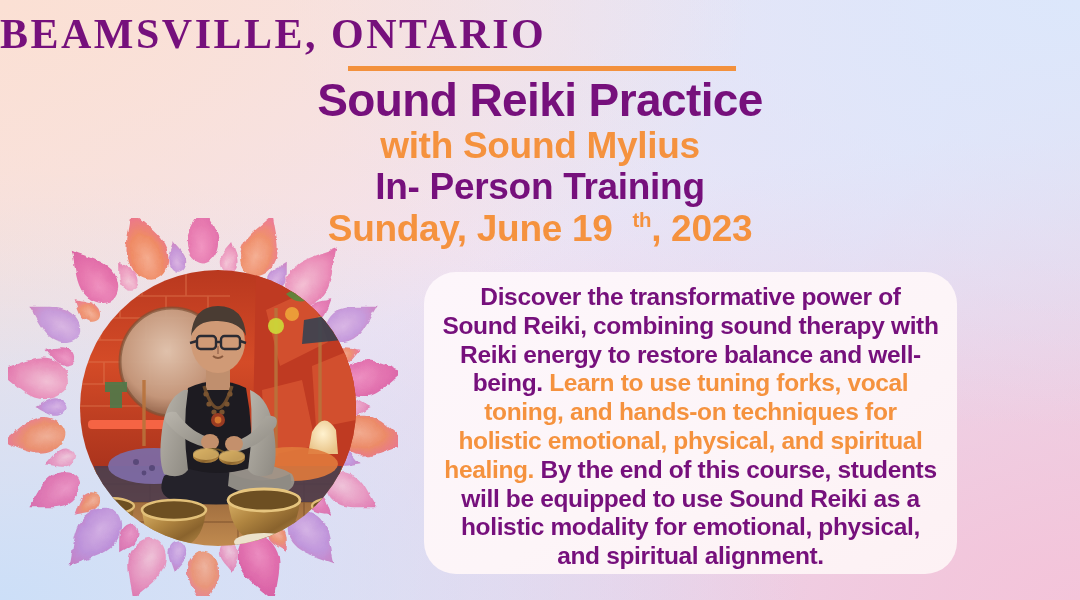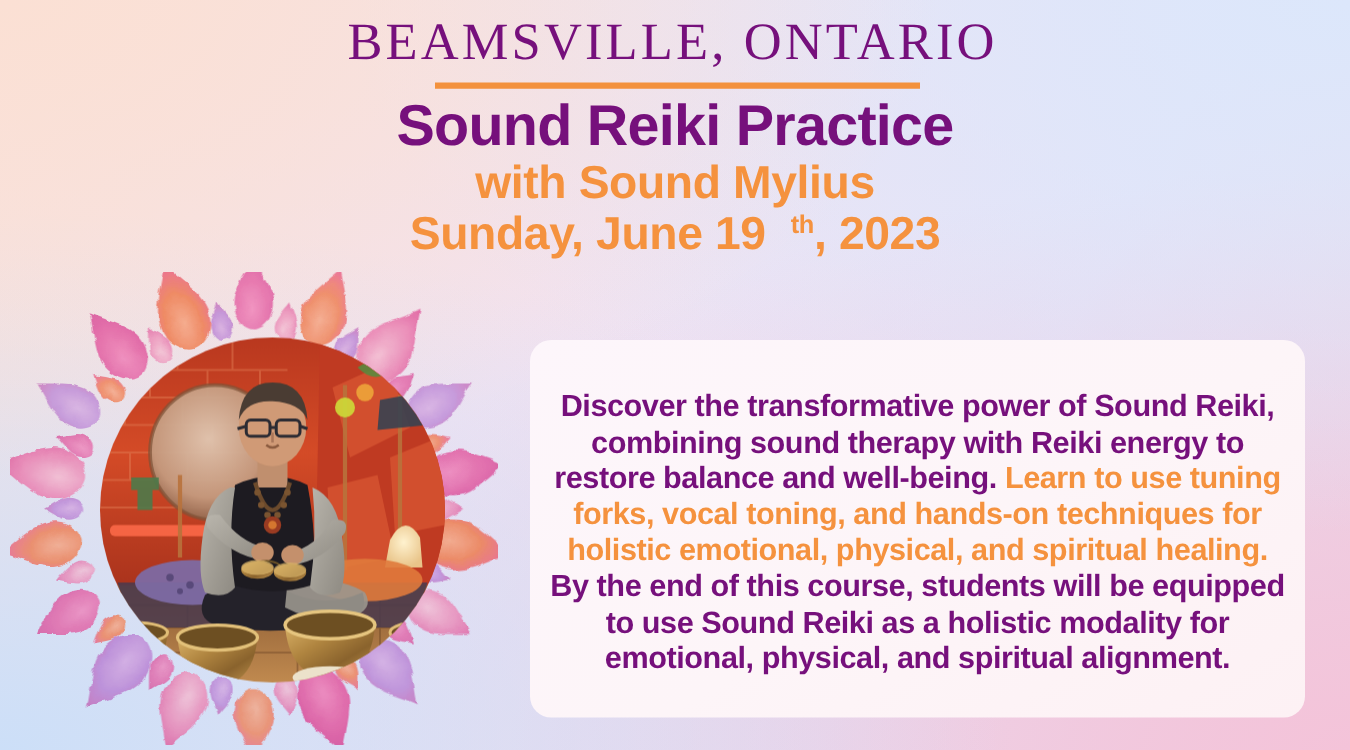--- a/index.html
+++ b/index.html
@@ -20,23 +20,23 @@
       radial-gradient(120% 110% at 0% 0%,   #fbe0d4 0%, rgba(251,224,212,0) 58%),
       radial-gradient(120% 115% at 100% 0%, #dce7fb 0%, rgba(220,231,251,0) 62%),
       radial-gradient(125% 120% at 0% 100%, #ccdff8 0%, rgba(204,223,248,0) 60%),
       radial-gradient(130% 125% at 100% 100%, #f4c3d9 0%, rgba(244,195,217,0) 62%),
       linear-gradient(120deg, #f8e2dd 0%, #f1e2f1 40%, #e6e3f7 70%, #e9d7e8 100%);
   }
 
   
   .location-head {
     position:absolute; top:12px; left:0; width:1076px;
-    text-align:center;
+    text-align:left;
     font-family:"Liberation Serif", serif;
-    font-weight:400;
+    font-weight:700;
     font-size:42px;
     letter-spacing:2.5px;
     color:#76107c;
     line-height:1.05;
   }
   .head-rule {
     position:absolute; top:66px; left:348px;
     width:388px; height:5px;
     background:#f3913d;
   }
@@ -75,23 +75,23 @@
     width:276px; height:276px;
     border-radius:50%;
     overflow:hidden;
   }
   #photo-svg { width:100%; height:100%; display:block; }
 
   
   #desc-card {
     position:absolute;
     left:424px; top:272px;
-    width:620px; height:302px;
+    width:533px; height:302px;
     background:linear-gradient(150deg,#fdf6fb 0%, #fdf5f8 55%, #fdf1f4 100%);
-    border-radius:17px;
+    border-radius:32px;
     padding:18px 16px 10px 16px;
     display:flex; align-items:center; justify-content:center;
   }
   #desc-text {
     text-align:center;
     font-size:24.5px;
     font-weight:700;
     line-height:1.175;
     letter-spacing:-0.35px;
     color:#76107c;
@@ -102,20 +102,21 @@
 <body>
 
 <div id="poster">
 
   <div class="location-head">BEAMSVILLE, ONTARIO</div>
   <div class="head-rule"></div>
 
   <div class="title-block">
     <div class="t-line1">Sound Reiki Practice</div>
     <div class="t-line2">with Sound Mylius</div>
+    <div class="t-line3">In- Person Training</div>
     <div class="t-line4"><span>Sunday, June 19</span><sup>th</sup><span>, 2023</span></div>
   </div>
 
   <div id="mandala-wrap">
 
     <svg id="mandala-svg" viewBox="0 0 390 378">
       <defs>
         <radialGradient id="pg1" cx="45%" cy="70%" r="72%">
           <stop offset="0%" stop-color="#f07ab4"></stop>
           <stop offset="55%" stop-color="#e2559d"></stop>

